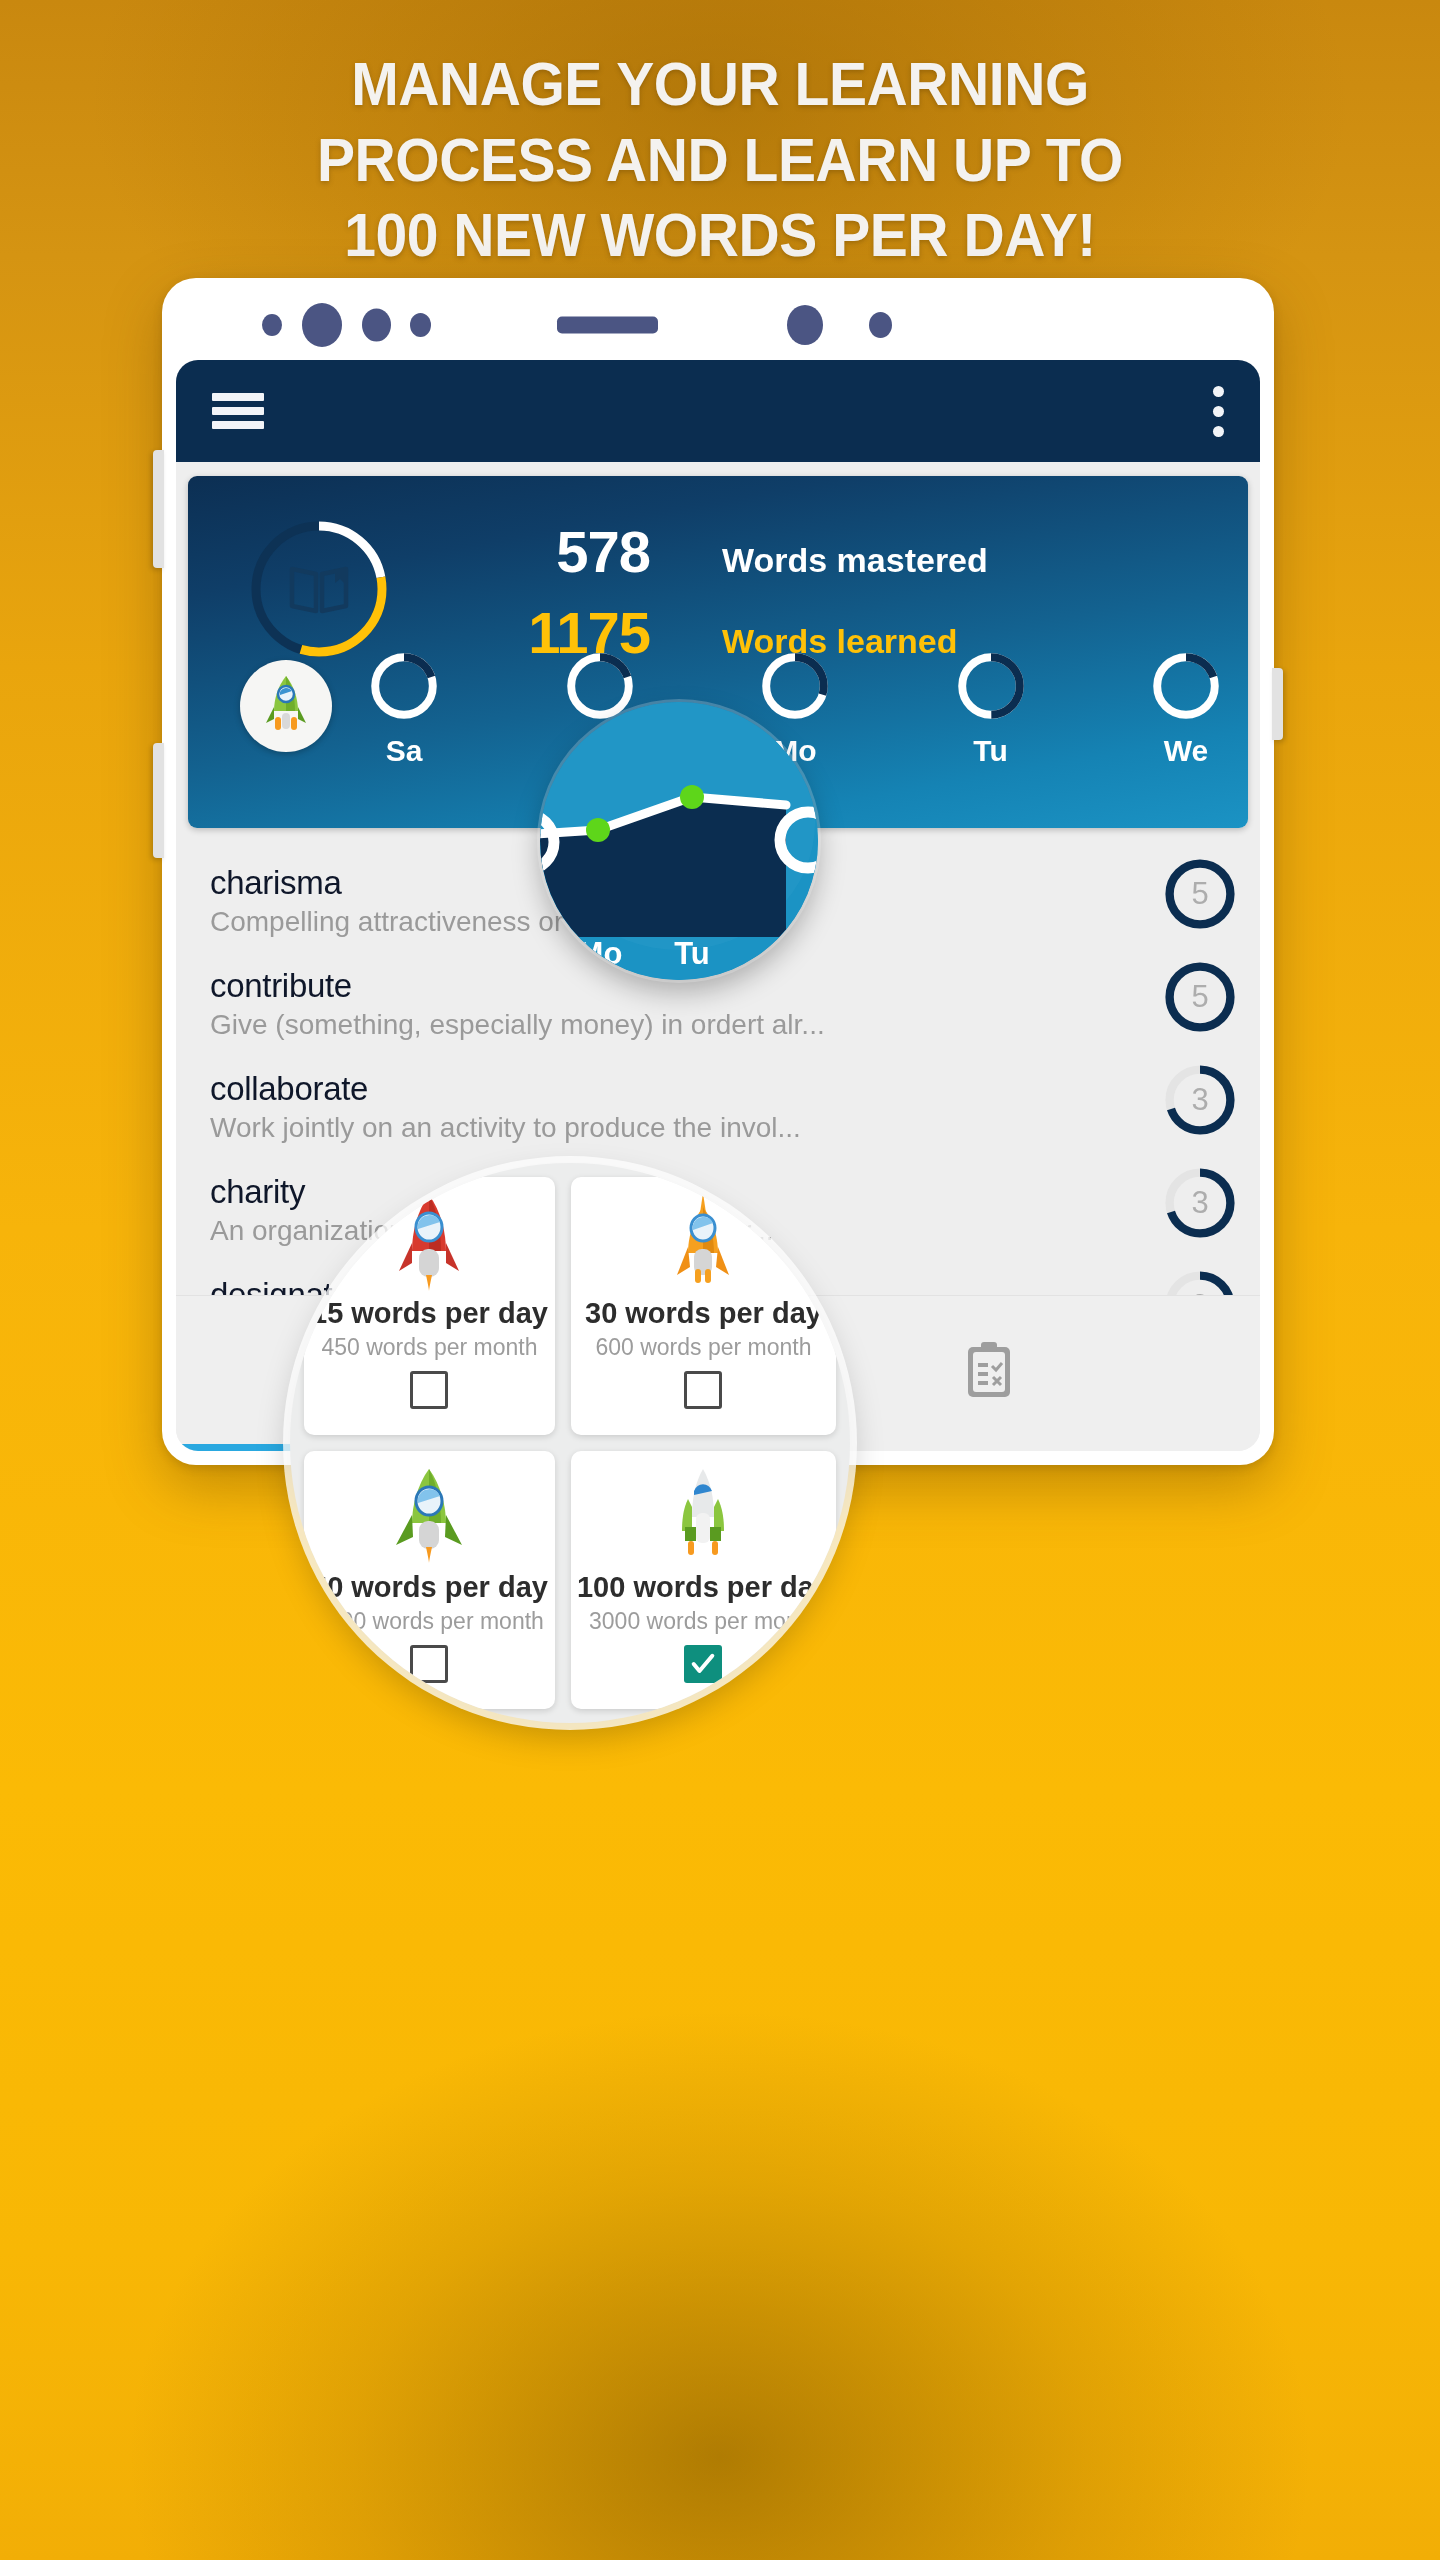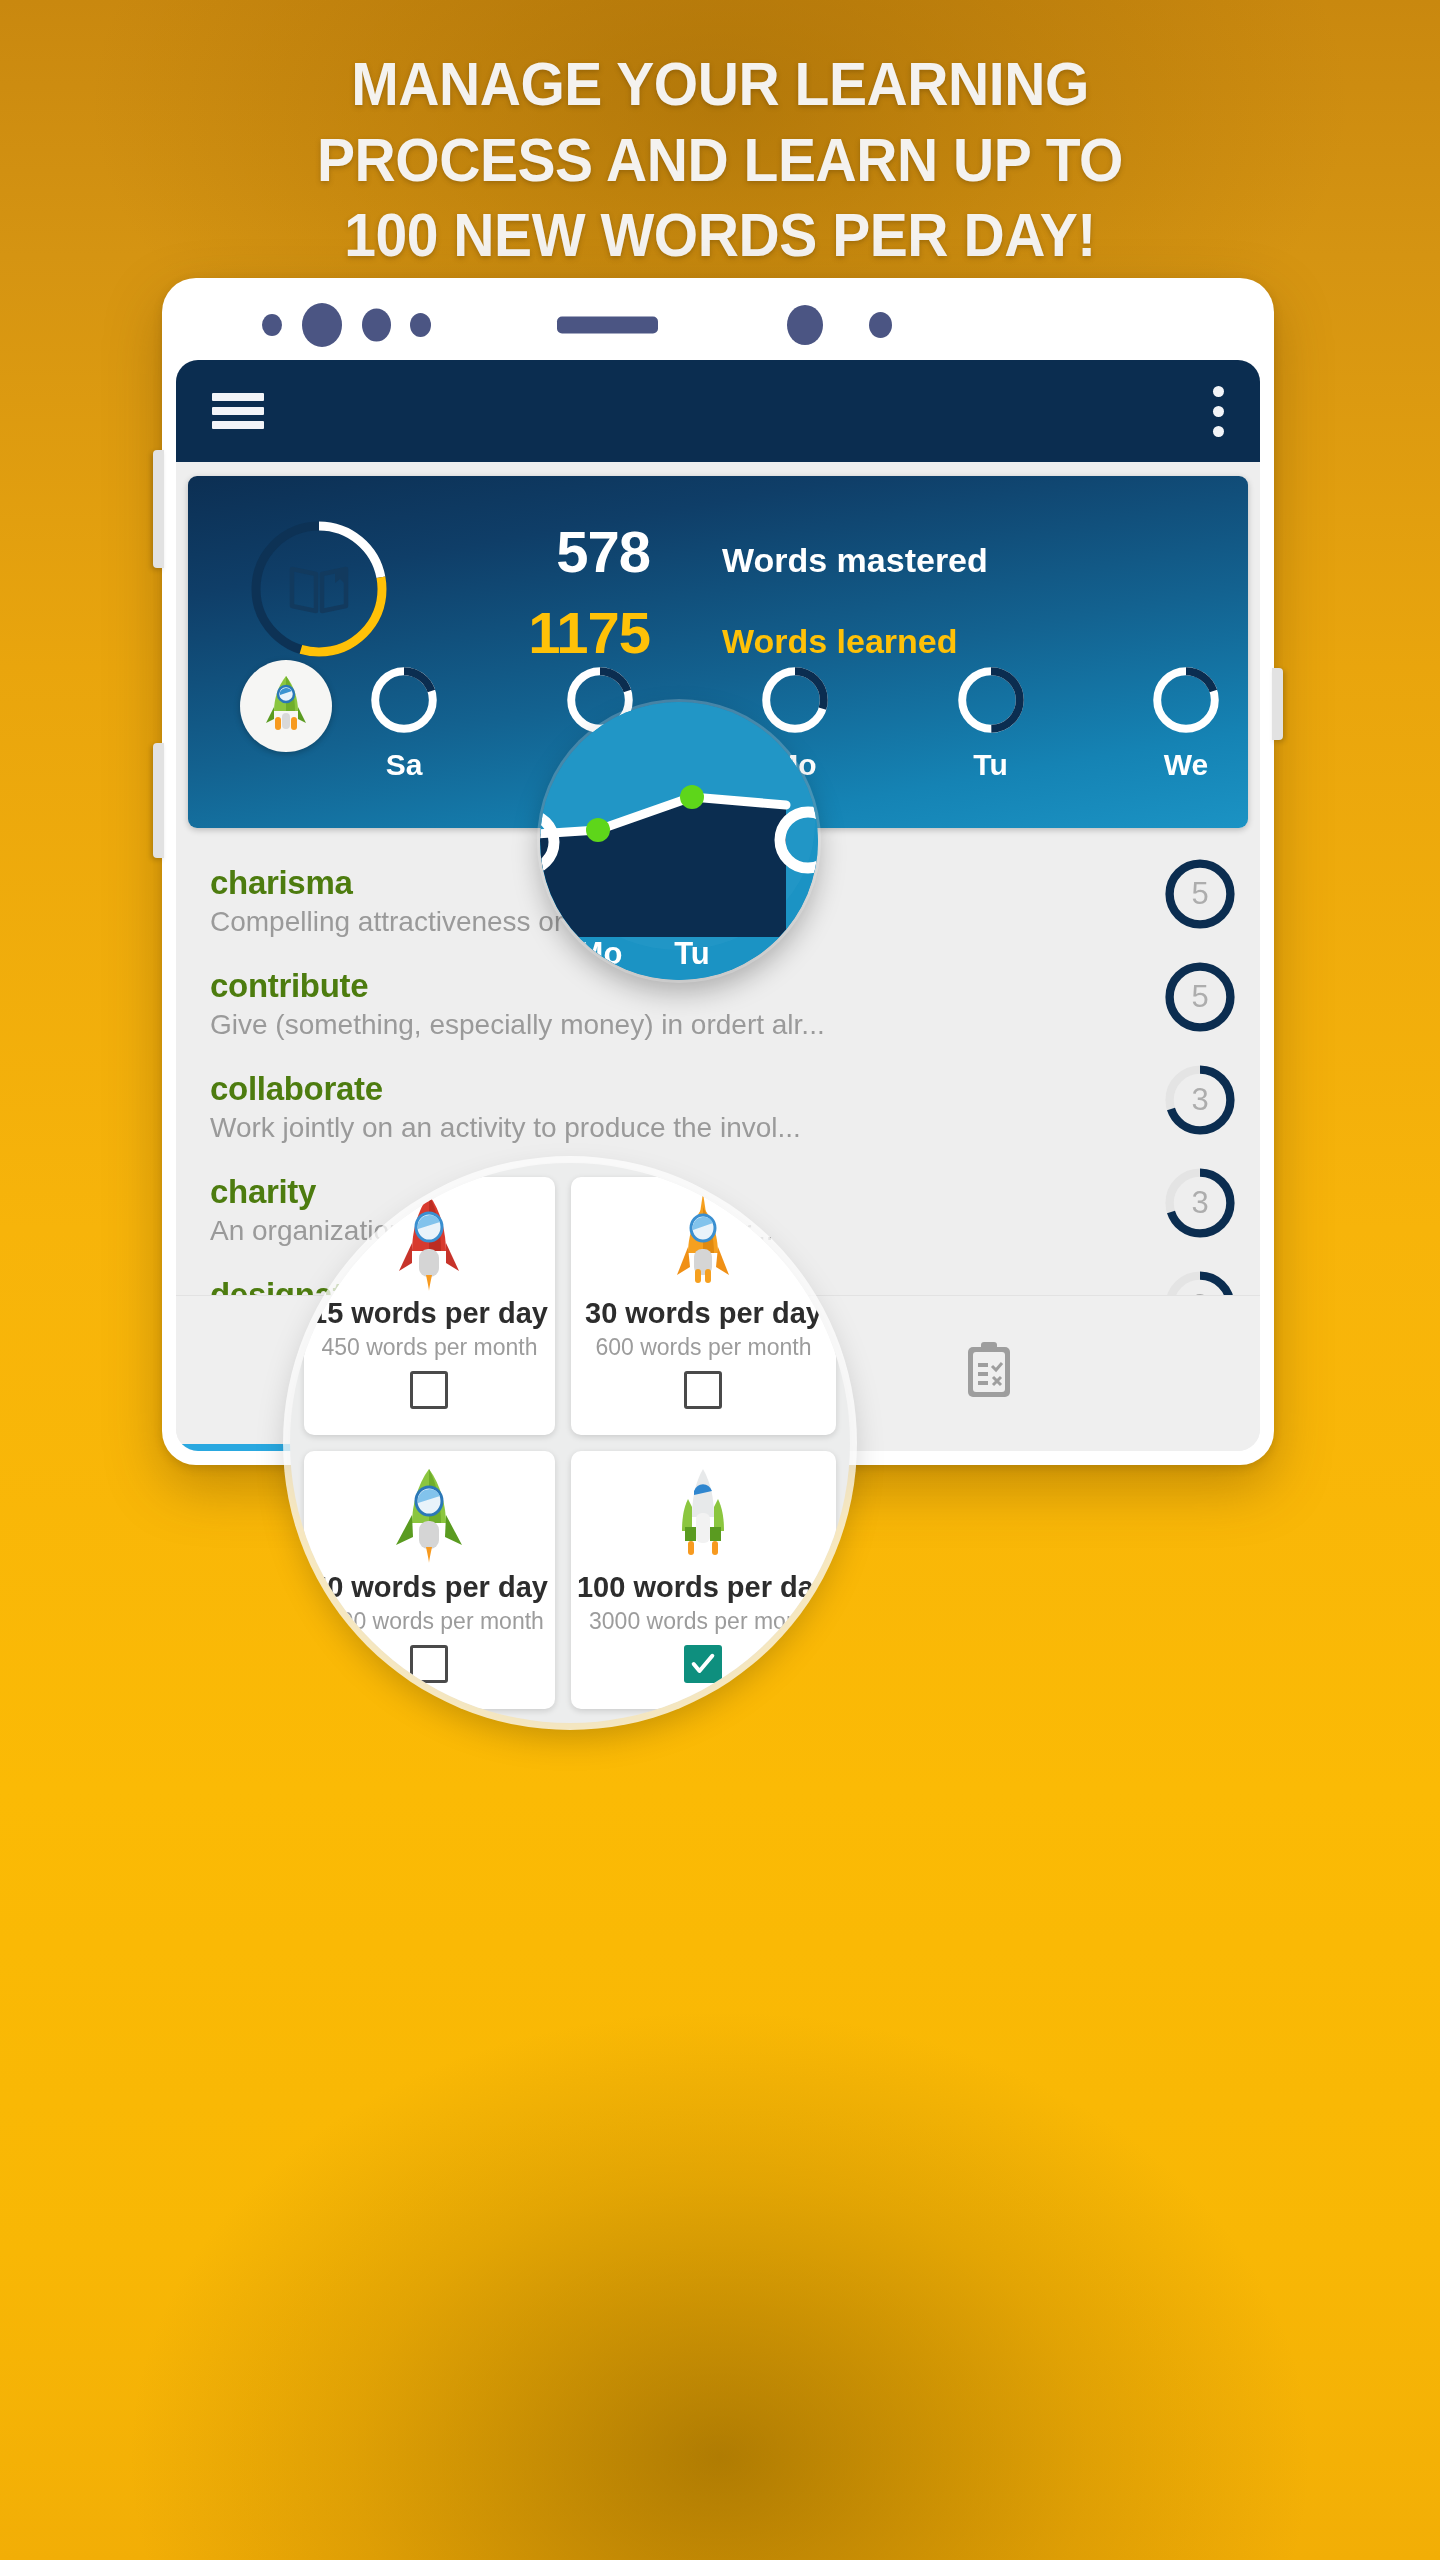--- a/index.html
+++ b/index.html
@@ -91,31 +91,31 @@
   .stat-row + .stat-row { margin-top: 14px; }
   .stat-num { font-size: 58px; font-weight: bold; font-family: "Liberation Sans Narrow","Liberation Sans",sans-serif; min-width: 152px; text-align: right; letter-spacing: -1px;}
   .stat-lbl { font-size: 34px; font-weight: bold; font-family: "Liberation Sans Narrow","Liberation Sans",sans-serif; margin-left: 48px;}
   .mastered .stat-num, .mastered .stat-lbl { color: #ffffff; }
   .learned .stat-num, .learned .stat-lbl { color: #ffc107; }
 
   
   .week { position: absolute; left: 0; right: 0; bottom: 10px; height: 168px; }
   .avatar { position: absolute; left: 52px; top: 10px; width: 92px; height: 92px; border-radius: 50%; background: #f6f6f4;
             box-shadow: 0 2px 6px rgba(0,0,0,.25); display:flex; align-items:center; justify-content:center; }
-  .days { position: absolute; left: 168px; right: 14px; top: 14px; display: flex; justify-content: space-between; }
+  .days { position: absolute; left: 168px; right: 14px; top: 0; display: flex; justify-content: space-between; }
   .day { width: 96px; text-align: center; }
   .day .dring { margin: 0 auto; width: 72px; height: 72px; }
   .day .dlabel { margin-top: 8px; color: #ffffff; font-size: 30px; font-weight: bold;
                  font-family: "Liberation Sans Narrow","Liberation Sans",sans-serif; }
 
   
   .wordlist { padding: 14px 0 0 0; }
   .word-row { display: flex; align-items: center; padding: 7px 22px 7px 34px; }
   .word-main { flex: 1; min-width: 0; }
-  .word-title { font-size: 33px; font-weight: bold; color: #4d7c0f; letter-spacing: -0.3px; margin-top: 15px; }
+  .word-title { font-size: 33px; font-weight: normal; color: #0f172a; letter-spacing: -0.3px; margin-top: 15px; }
   .word-def { font-size: 28px; color: #9a9a9a; margin-top: 4px; white-space: nowrap; overflow: hidden; text-overflow: clip; }
   .word-badge { width: 76px; height: 76px; position: relative; flex: none; margin-left: 10px; }
   .word-badge .bnum { position: absolute; inset: 0; display:flex; align-items:center; justify-content:center;
                       font-size: 31px; color: #adadad; font-weight: normal; }
 
   
   .cta-wrap { padding: 12px 20px 0 20px; }
   .cta {
     height: 96px; border-radius: 7px; background: #65c32b;
     display:flex; align-items:center; justify-content:center;

